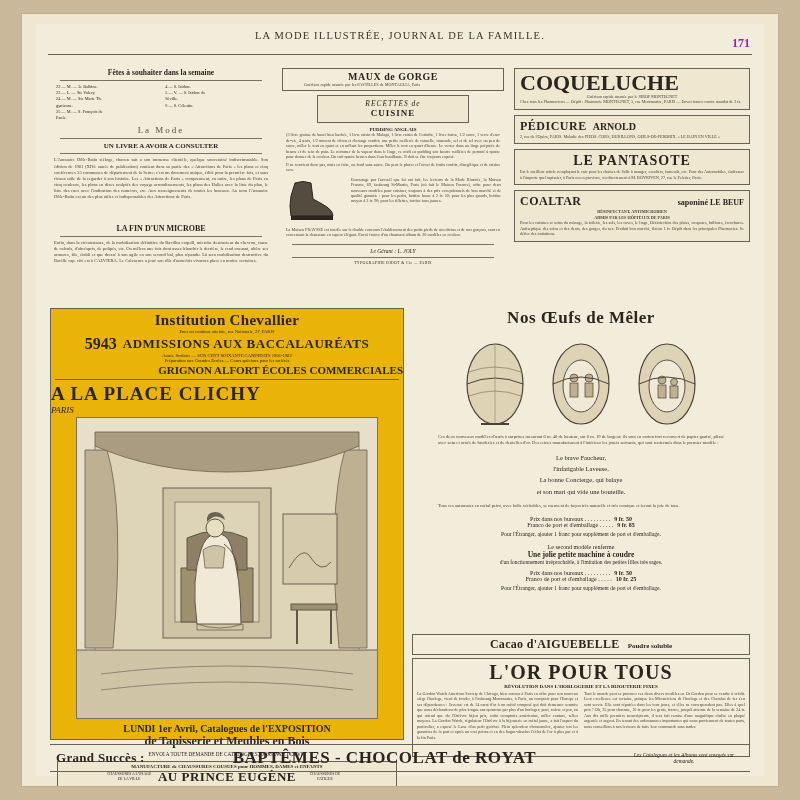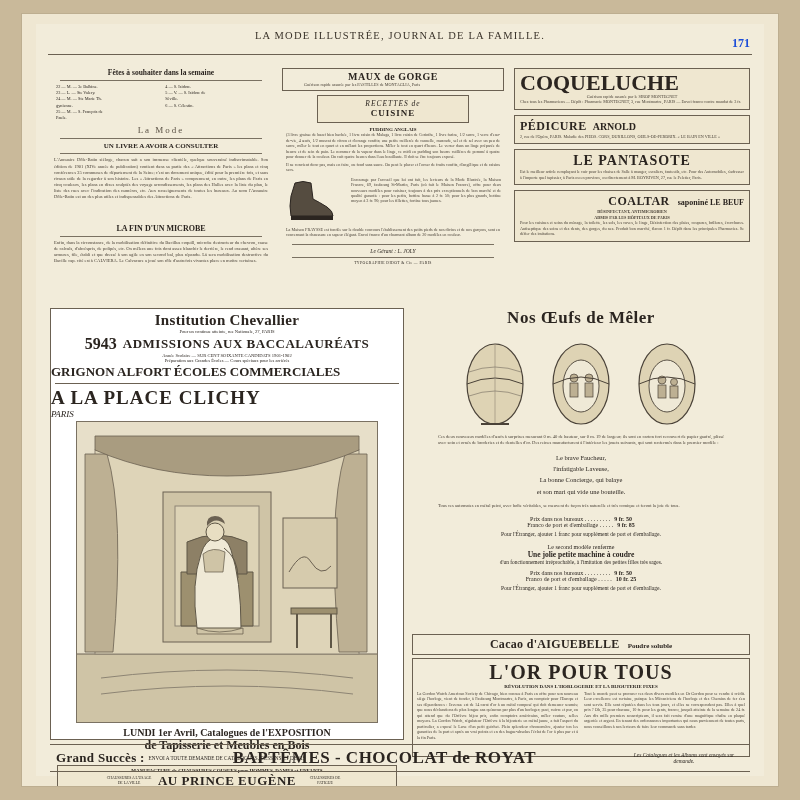--- a/index.html
+++ b/index.html
@@ -23,21 +23,21 @@
   
   .masthead{
     position:relative;height:26px;border-bottom:1px solid #6b6152;
     margin:4px 12px 0 12px;
   }
   .masthead .title{
     position:absolute;left:0;right:0;top:2px;text-align:center;
     font-size:10.5px;letter-spacing:1.2px;color:#3a332a;
   }
   .masthead .folio{
-    position:absolute;right:2px;top:8px;font-size:12px;font-weight:bold;color:#1d4ed8;
+    position:absolute;right:2px;top:8px;font-size:12px;font-weight:bold;color:#a21caf;
   }
 
   .cols{position:absolute;left:14px;top:44px;width:700px;height:706px;}
 
   
   .box{border:1px solid #6b6152;background:#f2ecda;}
   .tiny{font-size:4.6px;line-height:1.35;text-align:justify;color:#4a4238;}
   .tiny2{font-size:4.2px;line-height:1.3;text-align:justify;color:#4a4238;}
   .ctr{text-align:center;}
   .hd{font-weight:bold;text-align:center;}
@@ -64,21 +64,21 @@
 
   .maux{font-size:10px;font-weight:bold;letter-spacing:.5px;}
 
   .bigad{border:1px solid #6b6152;margin-bottom:5px;padding:3px 5px 4px;background:#efe7d0;}
   .coq{font-size:22px;font-weight:bold;letter-spacing:0px;line-height:1;}
   .ad-title{font-size:12px;font-weight:bold;letter-spacing:.5px;}
   .ad-title2{font-size:14px;font-weight:bold;letter-spacing:1px;}
 
   
   .band2{position:absolute;left:0;top:240px;width:700px;height:430px;}
-  .mleft{position:absolute;left:0;top:0;width:352px;height:430px;border:1px solid #6b6152;background:#ffffff;}
+  .mleft{position:absolute;left:0;top:0;width:352px;height:430px;border:1px solid #6b6152;background:#eab308;}
   .mright{position:absolute;left:362px;top:0;width:338px;height:318px;}
   .mright2{position:absolute;left:362px;top:326px;width:338px;height:104px;}
 
   .inst{font-size:15px;font-weight:bold;text-align:center;letter-spacing:.3px;margin-top:3px;}
   .inst-sub{font-size:4.6px;text-align:center;}
   .num{font-size:16px;font-weight:bold;}
   .bacc{font-size:13px;font-weight:bold;letter-spacing:.5px;}
 
   .placeclichy{font-size:19px;font-weight:bold;letter-spacing:1px;}
   .paris-s{font-size:9px;text-align:left;padding-right:24px;font-style:italic;}
@@ -196,21 +196,21 @@
             </div>
             <div class="tiny2">2, rue de l'Opéra, PARIS. Maladie des PIEDS. CORS, DURILLONS, OEILS-DE-PERDRIX. « LE BAIN EN VILLE »</div>
           </div>
 
           <div class="bigad">
             <div class="ad-title2 ctr">LE PANTASOTE</div>
             <div class="tiny2">Est le meilleur article remplaçant le cuir pour les chaises de Salle à manger, escaliers, fauteuils, etc. Pour des Automobiles, s'adresser à l'importe quel tapissier, à Paris ou en province, ou directement à M. BOYRIVEN, 27, rue le Peletier, Paris.</div>
           </div>
 
           <div class="bigad">
-            <div style="display:flex;align-items:baseline;justify-content:flex-end;gap:8px">
+            <div style="display:flex;align-items:baseline;justify-content:space-between;gap:20px">
               <div class="ad-title">COALTAR</div>
               <div style="font-size:8px;font-weight:bold">saponiné LE BEUF</div>
             </div>
             <div class="tiny2 ctr" style="font-weight:bold">DÉSINFECTANT, ANTIMICROBIEN</div>
             <div class="tiny2 ctr" style="font-weight:bold">ADMIS PAR LES HÔPITAUX DE PARIS</div>
             <div class="tiny2">Pour les cuisines et soins du ménage, la toilette, les sols, les cuves, le linge, Désinfection des plaies, coupures, brûlures, écorchures. Antiseptique des soins et des dents, des gorges, du nez. Produit bon marché, flacon 1 fr. Dépôt dans les principales Pharmacies. Se défier des imitations.</div>
           </div>
         </div>
       </div>
 
@@ -218,21 +218,21 @@
 
         <div class="mleft">
           <div class="inst">Institution Chevallier</div>
           <div class="inst-sub">Pour un continue atteinte, rue Nationale, 27, PARIS</div>
           <div style="display:flex;align-items:center;justify-content:center;gap:6px;margin-top:1px">
             <div class="num">5943</div>
             <div class="bacc">ADMISSIONS AUX BACCALAURÉATS</div>
           </div>
           <div class="inst-sub">Année Scolaire — SUR CENT SOIXANTE CANDIDATS 1901-1902</div>
           <div class="inst-sub">Préparation aux Grandes Écoles — Cours spéciaux pour les arriérés</div>
-          <div style="font-size:13px;font-weight:bold;text-align:left;margin-top:1px">GRIGNON      ALFORT      ÉCOLES COMMERCIALES</div>
+          <div style="font-size:11px;font-weight:bold;text-align:right;margin-top:1px">GRIGNON      ALFORT      ÉCOLES COMMERCIALES</div>
 
           <div style="border-top:1px solid #6b6152;margin:3px 4px 0"></div>
 
           <div class="placeclichy" style="margin-top:3px">A LA PLACE CLICHY</div>
           <div class="paris-s">PARIS</div>
 
           <div class="engrave">
             <svg viewBox="0 0 300 300" width="300" height="300">
               <rect x="0" y="0" width="300" height="300" fill="#e7dfc9"></rect>
 

